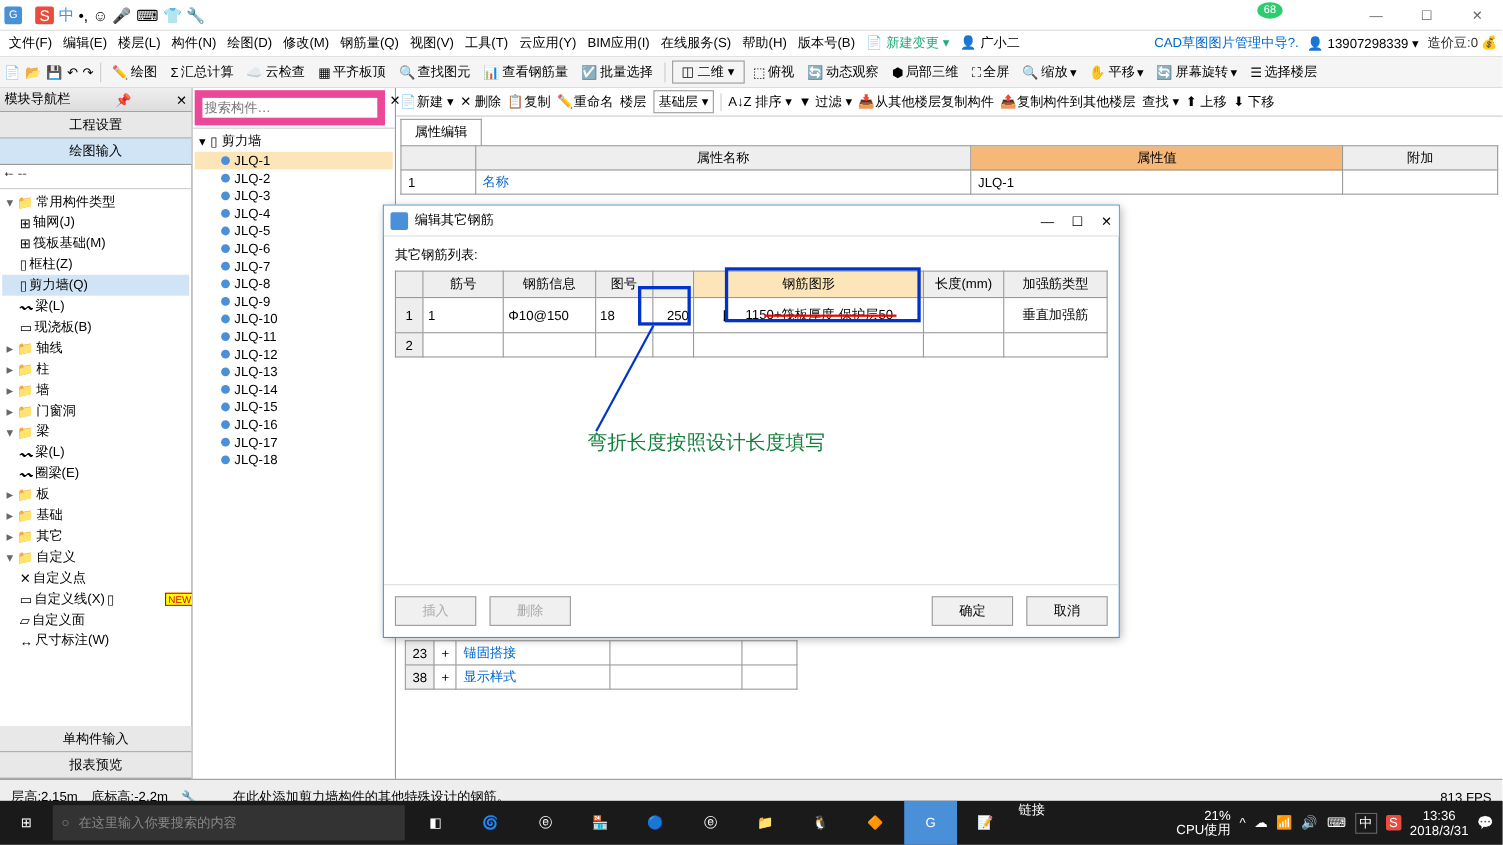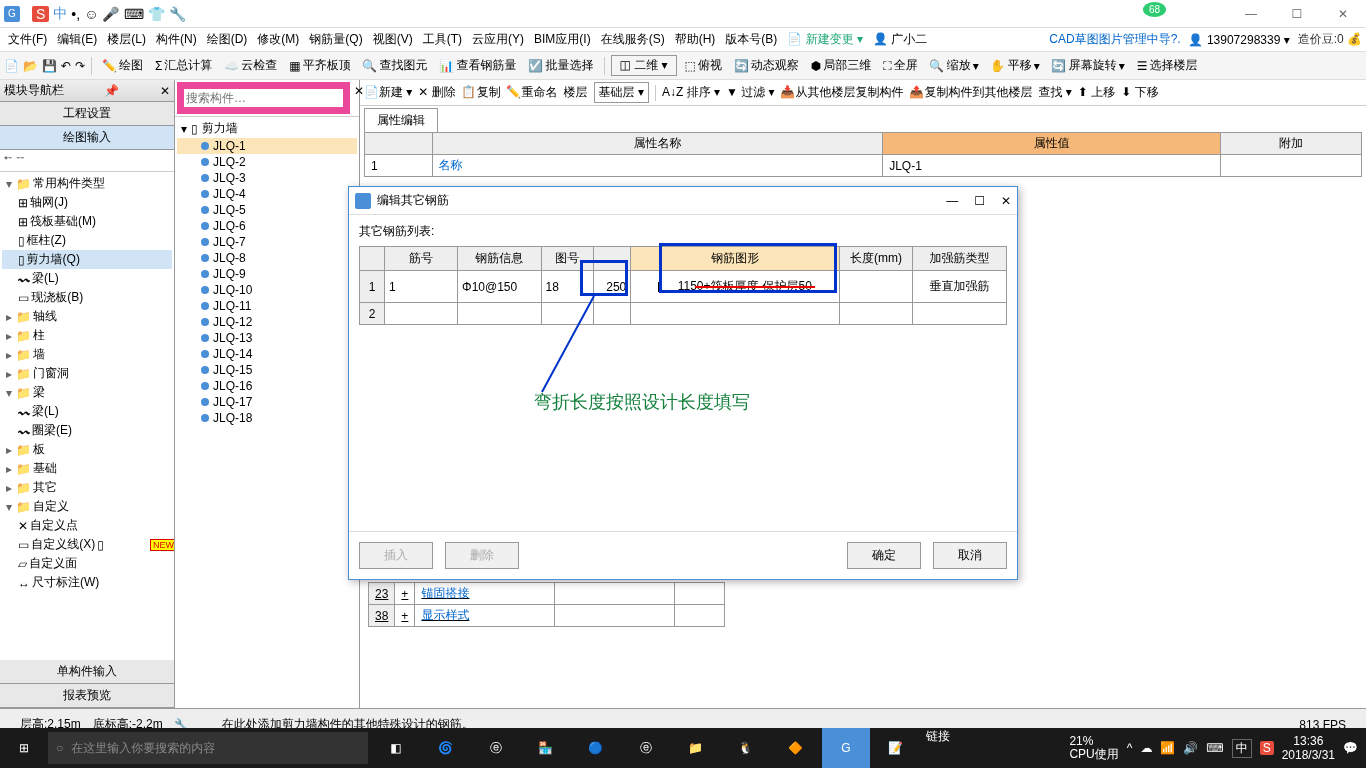--- a/index.html
+++ b/index.html
@@ -39,21 +39,21 @@
 .comp-tree .cnode.sel { background: #fce5b8; }
 .comp-tree .cnode .dot { width: 8px; height: 8px; border-radius: 50%; background: #4a90d9; }
 .comp-tree .cnode.indent { padding-left: 24px; }
 .right-panel { flex: 1; display: flex; flex-direction: column; }
 .right-toolbar { padding: 2px 4px; border-bottom: 1px solid #ccc; display: flex; gap: 6px; align-items: center; flex-wrap: wrap; }
 .prop-tab { display: inline-block; padding: 3px 12px; border: 1px solid #999; border-bottom: none; background: #fff; margin: 2px 0 0 4px; }
 .prop-table { border: 1px solid #999; margin: 0 4px; border-collapse: collapse; }
 .prop-table th, .prop-table td { border: 1px solid #999; padding: 2px 6px; font-weight: normal; }
 .prop-table th { background: #eee; }
 .prop-table th.val { background: #f5b878; }
-.statusbar { height: 32px; background: #eee; border-top: 1px solid #999; display: flex; align-items: center; padding: 0 20px; gap: 12px; font-size: 11px; }
+.statusbar { height: 32px; background: #eee; border-top: 1px solid #999; display: flex; align-items: center; padding: 0 10px; gap: 12px; font-size: 11px; }
 .statusbar .right { margin-left: auto; }
 
 
 .dialog { position: absolute; left: 348px; top: 186px; width: 670px; height: 394px; background: #fff; border: 1px solid #4a90d9; box-shadow: 2px 2px 8px rgba(0,0,0,0.3); display: flex; flex-direction: column; }
 .dialog-title { height: 28px; background: #fff; display: flex; align-items: center; padding: 0 6px; border-bottom: 1px solid #ddd; }
 .dialog-title .icon { width: 16px; height: 16px; background: #4a90d9; border-radius: 2px; margin-right: 6px; }
 .dialog-title .wc { margin-left: auto; display: flex; gap: 16px; }
 .dialog-body { flex: 1; padding: 8px 10px; position: relative; }
 .dialog-label { margin-bottom: 6px; }
 .rebar-table { border-collapse: collapse; width: 100%; }
@@ -65,33 +65,33 @@
 .dialog-buttons .spacer { flex: 1; }
 .dialog-buttons button:disabled { color: #aaa; }
 
 
 .blue-box1 { position: absolute; border: 3px solid #0033cc; left: 580px; top: 260px; width: 48px; height: 36px; pointer-events: none; }
 .blue-box2 { position: absolute; border: 3px solid #0033cc; left: 659px; top: 243px; width: 178px; height: 50px; pointer-events: none; }
 .red-text { position: absolute; left: 534px; top: 390px; color: #15803d; font-size: 18px; font-family: SimSun; pointer-events: none; }
 .red-underline { position: absolute; left: 695px; top: 286px; width: 120px; height: 2px; background: #e00; pointer-events: none; }
 
 
-.bottom-props { position: absolute; left: 368px; top: 582px; text-decoration: underline; }
+.bottom-props { position: absolute; left: 368px; top: 582px; }
 .bottom-props table { border-collapse: collapse; }
 .bottom-props td { border: 1px solid #999; padding: 2px 6px; font-size: 12px; }
 .bottom-props .num { background: #eee; }
 
 
 .taskbar { position: absolute; bottom: 0; left: 0; right: 0; height: 40px; background: #1a1a1a; display: flex; align-items: center; color: #fff; }
 .taskbar .start { width: 48px; display: flex; justify-content: center; }
 .taskbar .search { flex: 0 0 320px; background: #333; height: 32px; display: flex; align-items: center; padding: 0 8px; color: #888; gap: 8px; }
 .taskbar .apps { display: flex; gap: 2px; margin-left: 4px; }
 .taskbar .apps .app { width: 48px; height: 40px; display: flex; align-items: center; justify-content: center; }
 .taskbar .tray { margin-left: auto; display: flex; align-items: center; gap: 8px; padding-right: 8px; }
-.taskbar .cpu { font-size: 10px; text-align: left; line-height: 1.1; }
+.taskbar .cpu { font-size: 10px; text-align: right; line-height: 1.1; }
 .taskbar .clock { font-size: 11px; text-align: center; line-height: 1.2; }
 </style>
 </head>
 <body>
 
 <div class="titlebar">
   <span class="icon">G</span>
   <div class="ime-bar">
     <span style="background:#e74c3c;color:#fff;padding:0 4px;border-radius:2px">S</span>
     <span style="color:#4a90d9">中</span>

